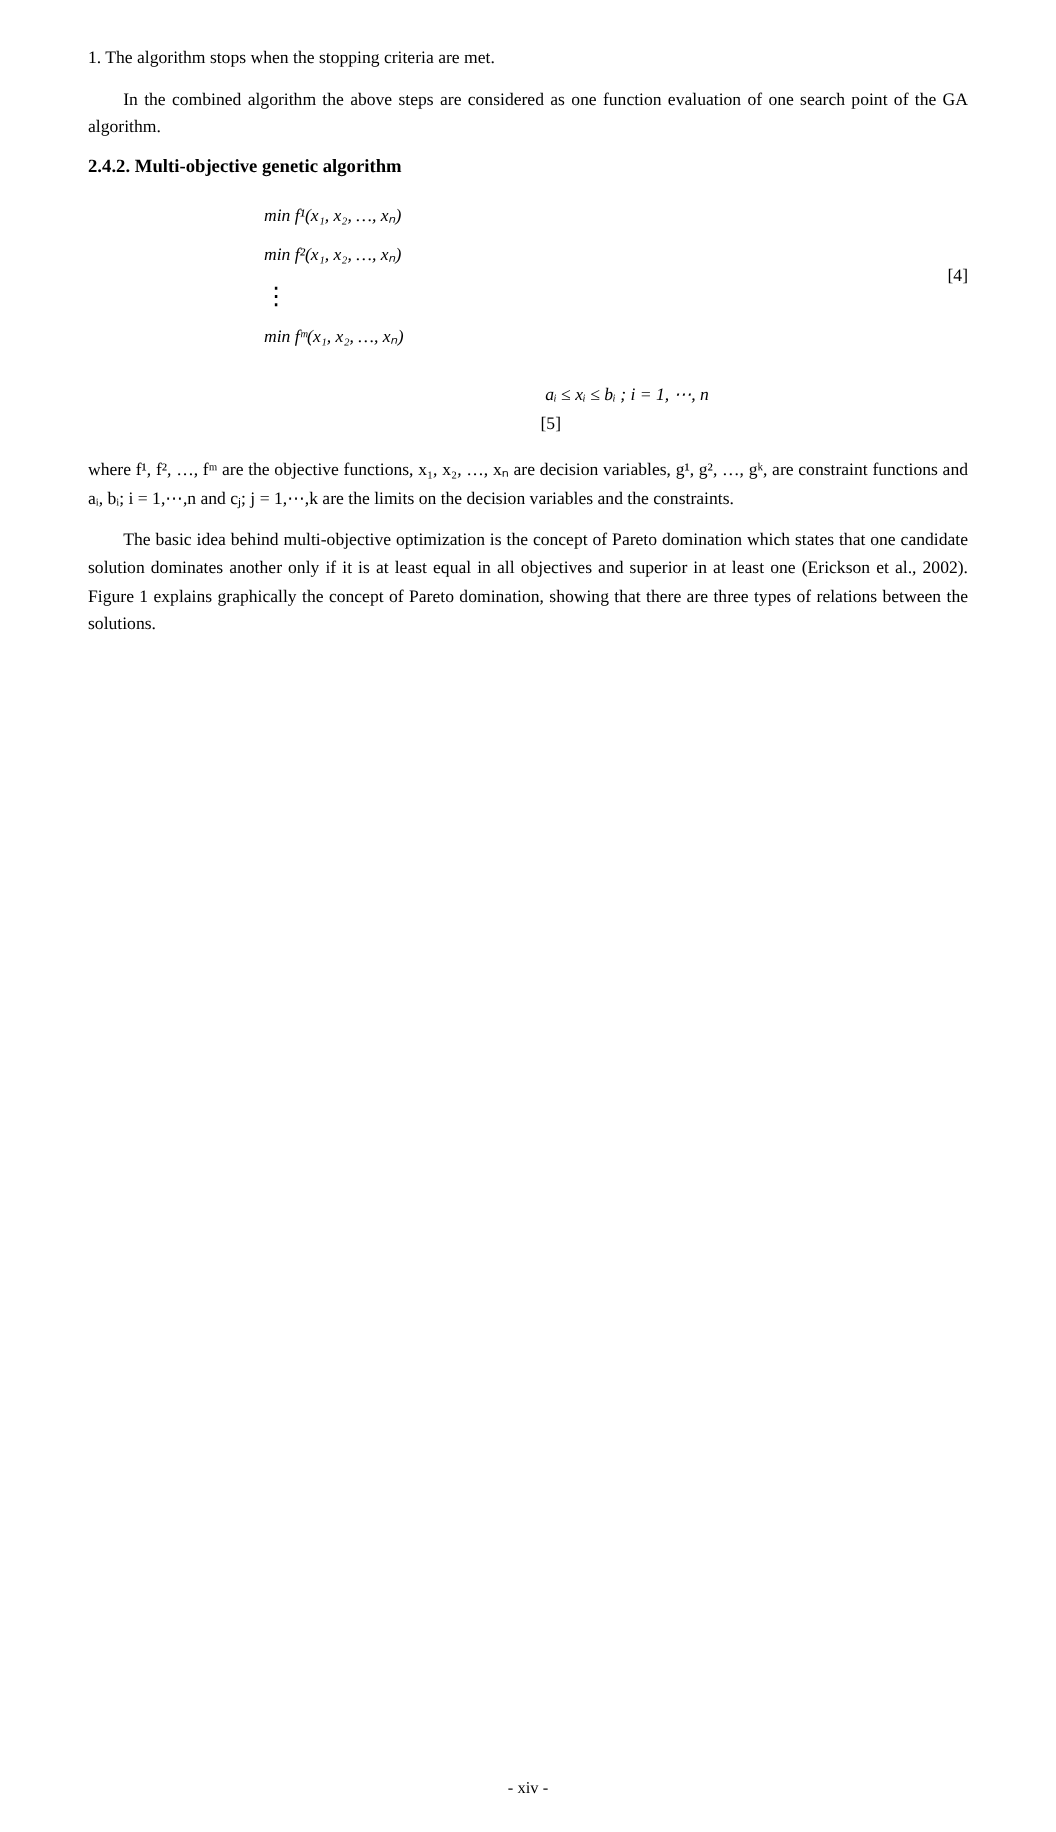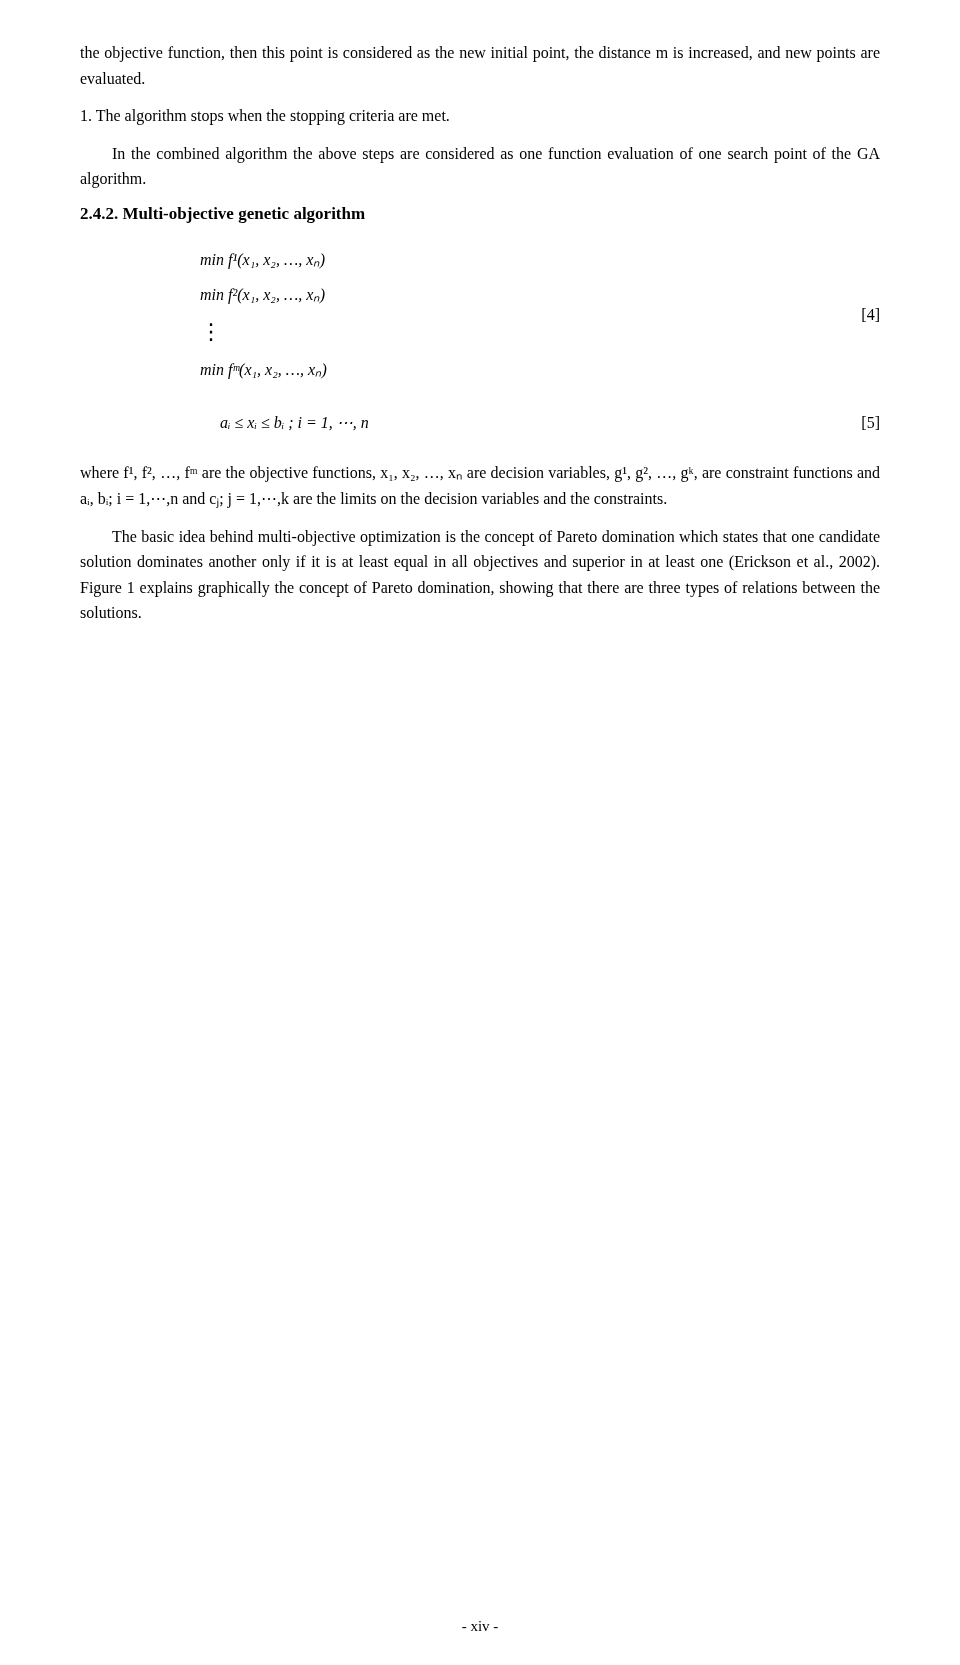--- a/index.html
+++ b/index.html
@@ -80,48 +80,48 @@
 
     .subject-line {
       font-size: 16px;
       line-height: 1.7;
       text-align: left;
       margin-bottom: 4px;
     }
 
     .constraints-wrap {
       display: flex;
-      flex-direction: row;
+      flex-direction: column;
       align-items: center;
       margin: 10px 0 20px 0;
     }
 
     .constraints-left {
       flex: 1;
       padding-left: 140px;
     }
 
     .constraints-right {
       width: 60px;
       text-align: right;
       font-style: normal;
     }
 
     .math-row {
       font-style: italic;
       font-size: 16px;
       line-height: 2.2;
+      margin-left: 40px;
     }
   </style>
 </head>
 <body>
 
 <div class="page-container">
 
-  <p class="text-block">the objective function, then this point is considered as the new initial point, the distance m is increased, and new points are evaluated.</p>
 
   <p class="text-block">1.  The algorithm stops when the stopping criteria are met.</p>
 
   <p class="text-block indent">In the combined algorithm the above steps are considered as one function evaluation of one search point of the GA algorithm.</p>
 
   <p class="section-heading">2.4.2.  Multi-objective genetic algorithm</p>
 
 
   <div class="math-system">
     <div class="math-system-left">

